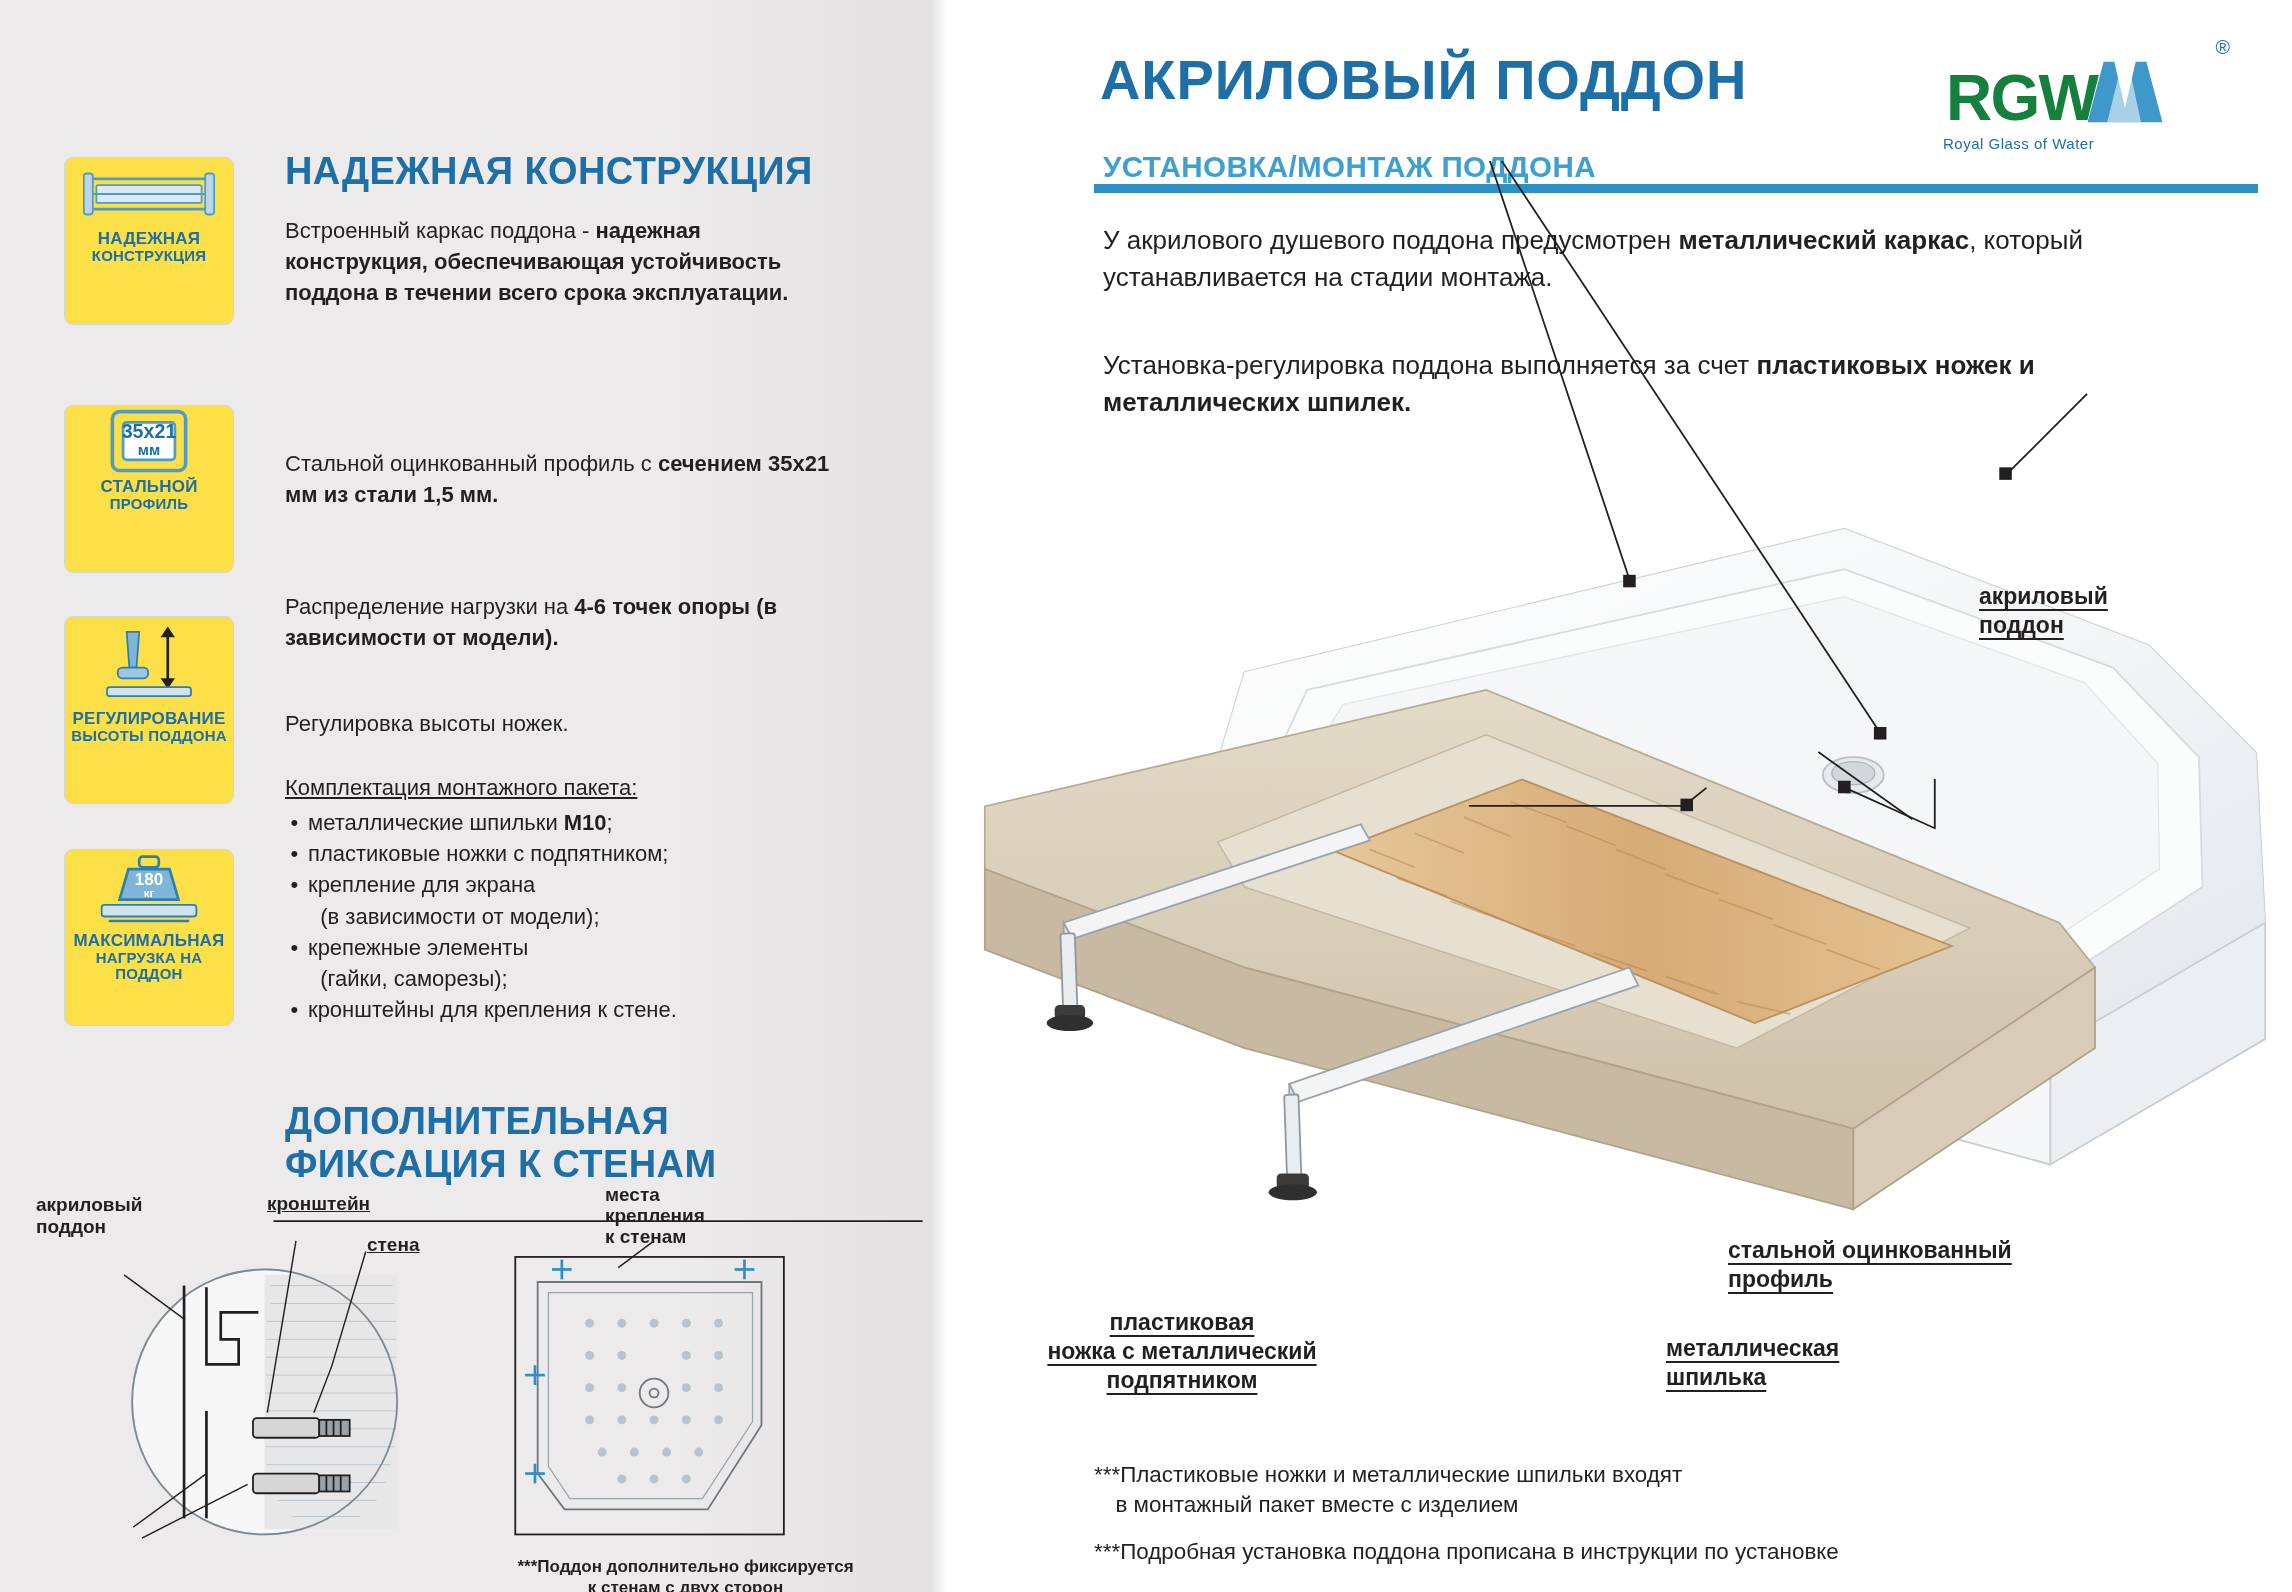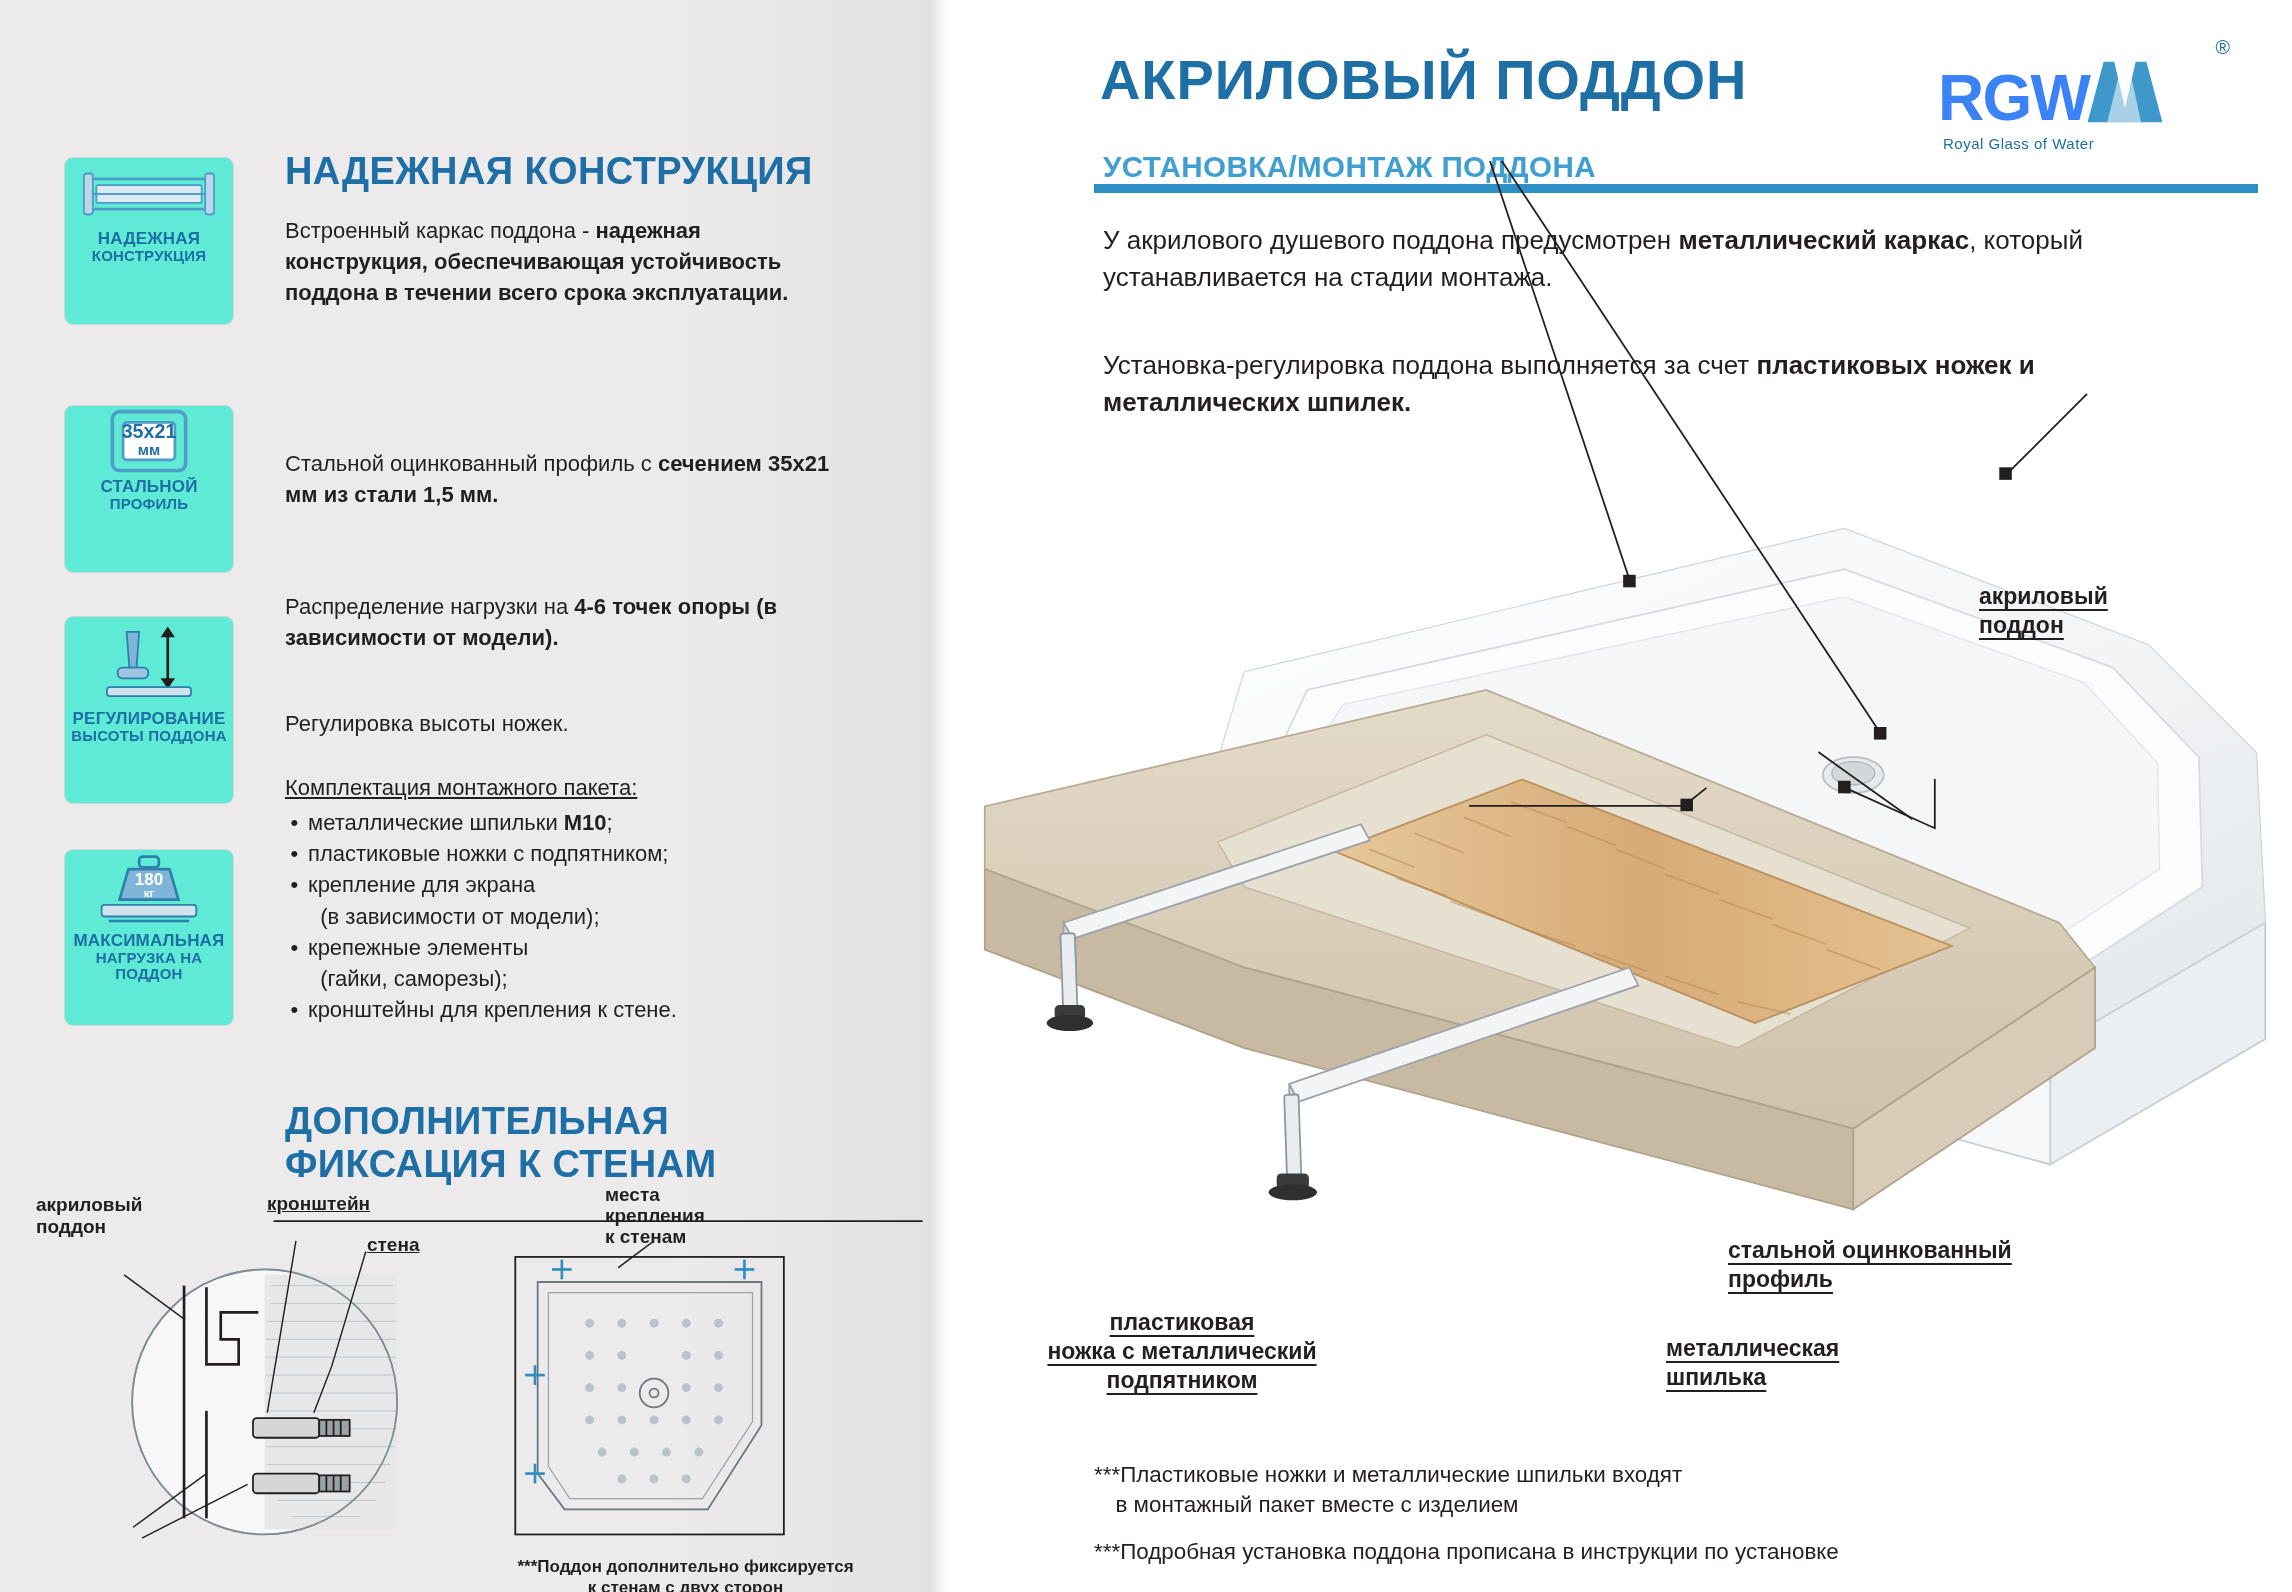--- a/index.html
+++ b/index.html
@@ -6,21 +6,21 @@
   body{width:2293px;height:1592px;position:relative;overflow:hidden;
        font-family:"Liberation Sans",sans-serif;color:#231f20;}
 
   
   .left-panel{position:absolute;left:0;top:0;width:931px;height:1592px;
      background:linear-gradient(to right,#eceaea 0%,#eceaea 72%,#e3e1e1 100%);}
   .left-panel-shadow{position:absolute;left:931px;top:0;width:16px;height:1592px;
      background:linear-gradient(to right,rgba(0,0,0,0.11),rgba(0,0,0,0));}
 
   
-  .badge{position:absolute;width:170px;background:#5eead4;border:1.8px solid #cfd7de;
+  .badge{position:absolute;width:170px;background:#fde047;border:1.8px solid #cfd7de;
      border-radius:9px;box-sizing:border-box;text-align:center;}
   .badge .glyph{height:72px;display:flex;align-items:center;justify-content:center;}
   .badge .cap{font-size:17px;font-weight:bold;color:#1d6fa5;line-height:1.05;
      letter-spacing:0.2px;padding:0 3.6px 9px 3.6px;}
   .badge .cap small{display:block;font-size:15px;font-weight:bold;}
 
   .b1{left:64px;top:157px;height:168px;}
   .b2{left:64px;top:405px;height:168px;}
   .b3{left:64px;top:616px;height:188px;}
   .b4{left:64px;top:849px;height:177px;}
@@ -51,21 +51,21 @@
 
   
   .r-title{position:absolute;left:1100px;top:47px;font-size:56px;font-weight:bold;
      color:#1d6fa5;letter-spacing:0.9px;}
   .r-sub{position:absolute;left:1103px;top:125px;font-size:29.6px;font-weight:bold;
      color:#3f9fd0;letter-spacing:0.4px;margin-top:25px;}
   .r-rule{position:absolute;left:1094px;top:184px;width:1164px;height:9px;background:#2e8fc4;}
 
   .logo{position:absolute;right:63px;top:36px;width:296px;height:130px;}
   .logo .reg{position:absolute;right:0;top:0;font-size:19.7px;color:#1d6fa5;}
-  .logo .rgw{position:absolute;left:4px;top:25px;font-size:64px;font-weight:bold;color:#3b82f6;
+  .logo .rgw{position:absolute;left:12px;top:25px;font-size:64px;font-weight:bold;color:#15803d;
      letter-spacing:-1.8px;}
   .logo .tag{position:absolute;left:9px;top:99px;font-size:15px;color:#1d6fa5;
      letter-spacing:0.5px;}
 
   .r-p{position:absolute;font-size:26px;line-height:1.42;color:#231f20;}
   .r-p b{font-weight:bold;}
   .rp1{left:1103px;top:222px;width:1102px;}
   .rp2{left:1103px;top:347px;width:1111px;}
 
   .callout{position:absolute;font-size:23px;font-weight:bold;color:#231f20;line-height:1.25;}

